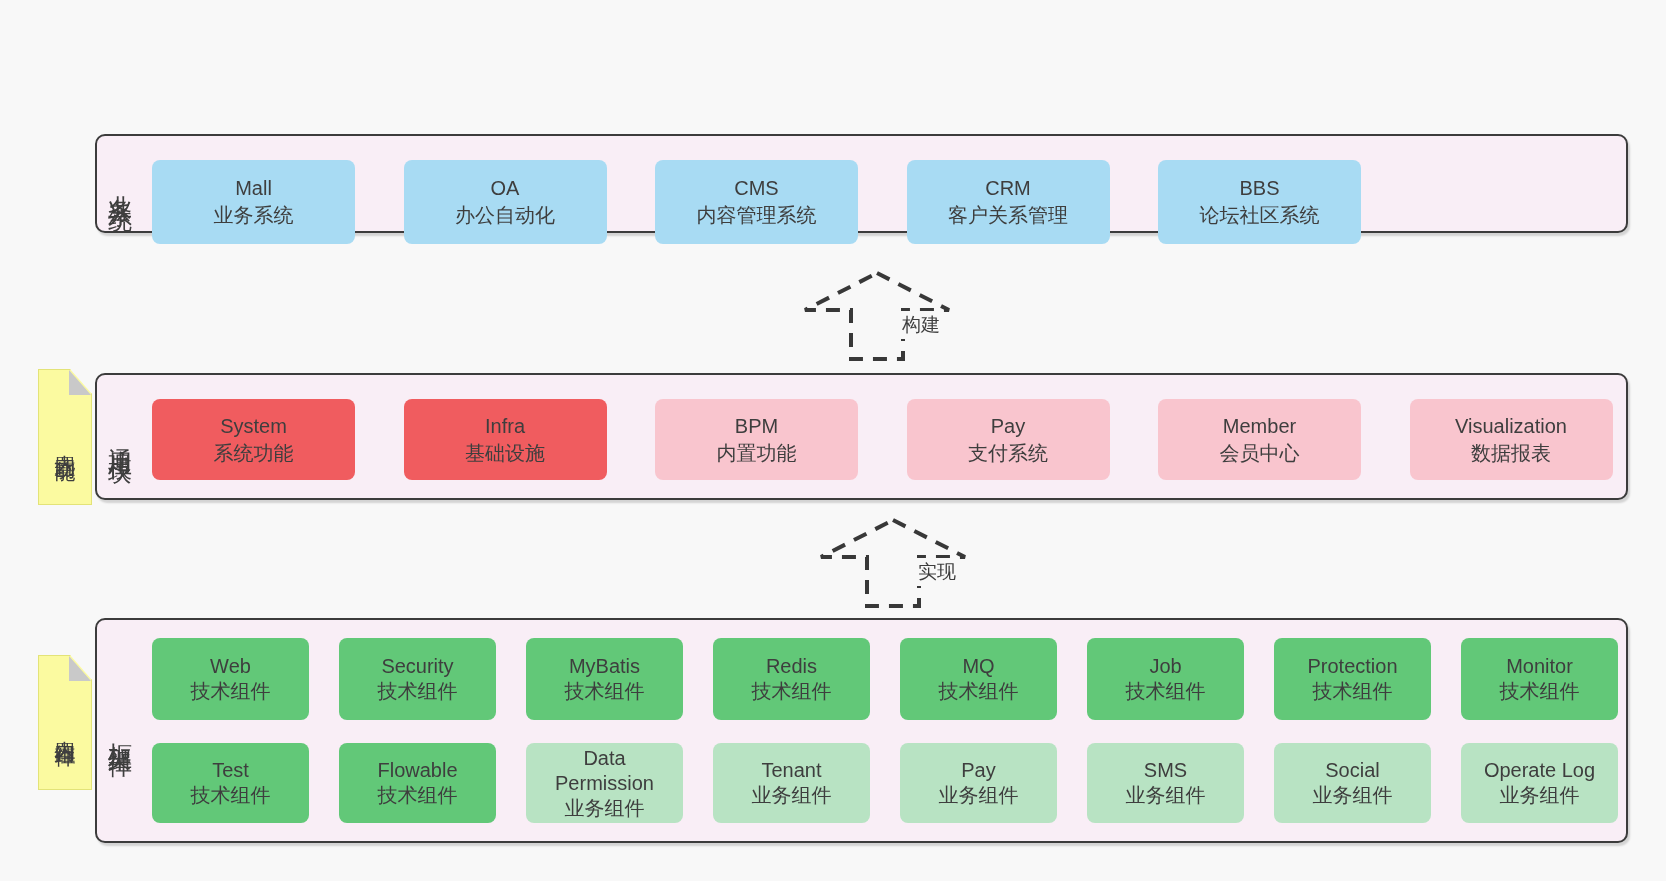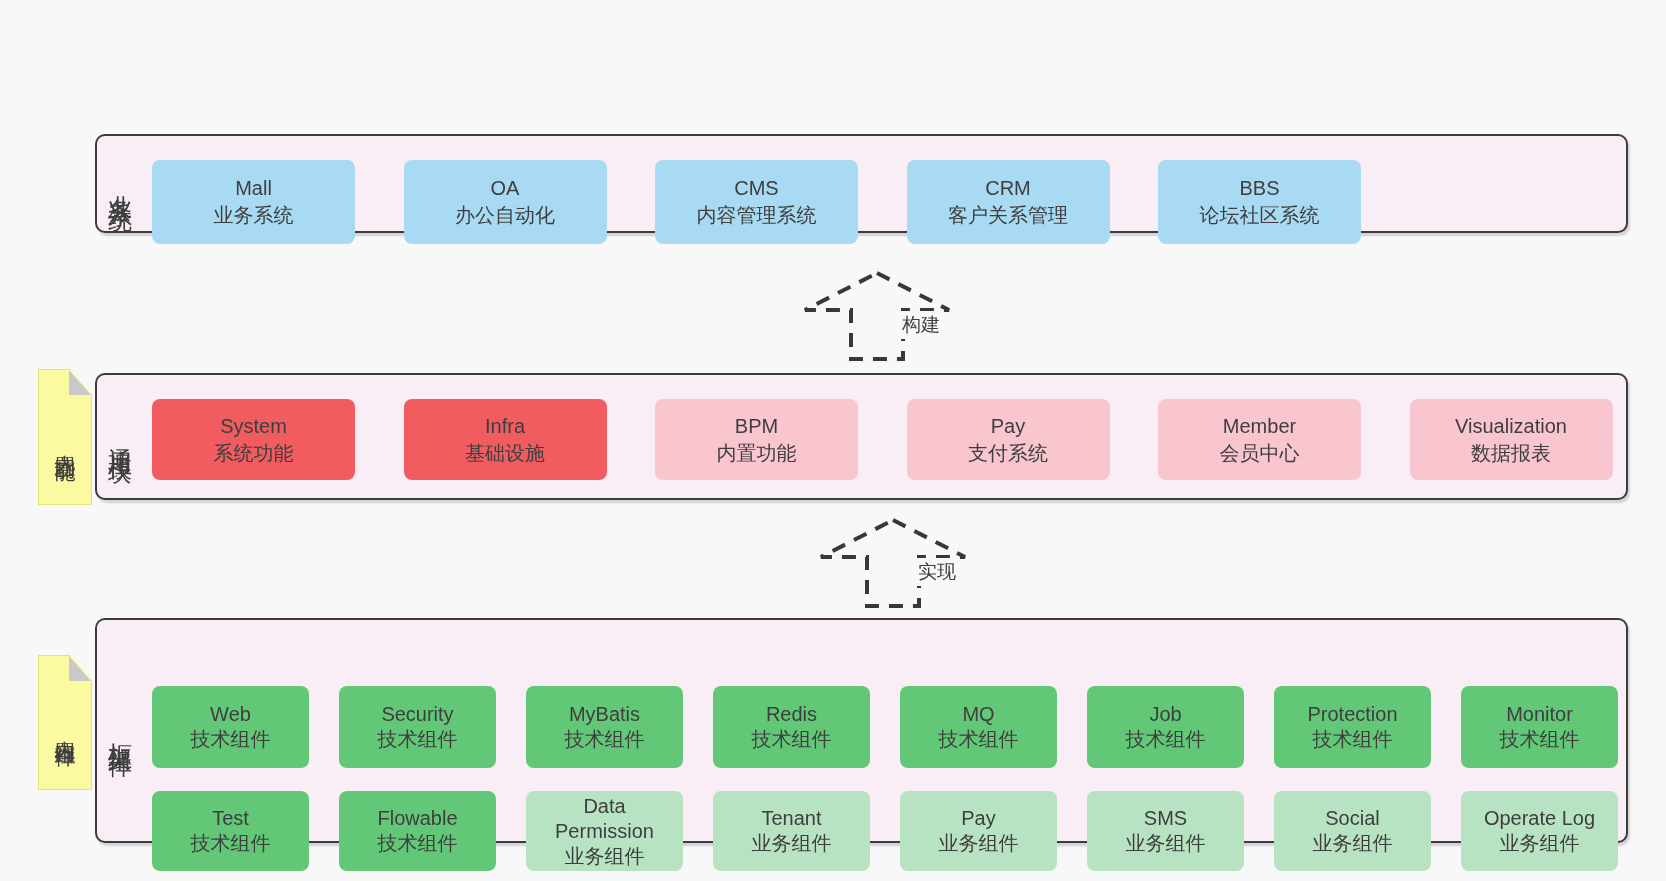--- a/index.html
+++ b/index.html
@@ -43,21 +43,21 @@
     white-space: nowrap;
   }
 
   .row {
     position: absolute;
     left: 55px;
     display: flex;
     gap: 48.5px;
   }
   .row-wide  { gap: 48.5px; }
-  .row-tight { gap: 30px; margin-top: 48px; }
+  .row-tight { gap: 30px; }
   .layer-business .row  { top: 24px; }
   .layer-modules .row   { top: 24px; }
   .layer-components .row.r1 { top: 18px; }
   .layer-components .row.r2 { top: 123px; border-radius: 10px; }
 
   
   .box {
     box-sizing: border-box;
     flex: 0 0 auto;
     width: 203px;

